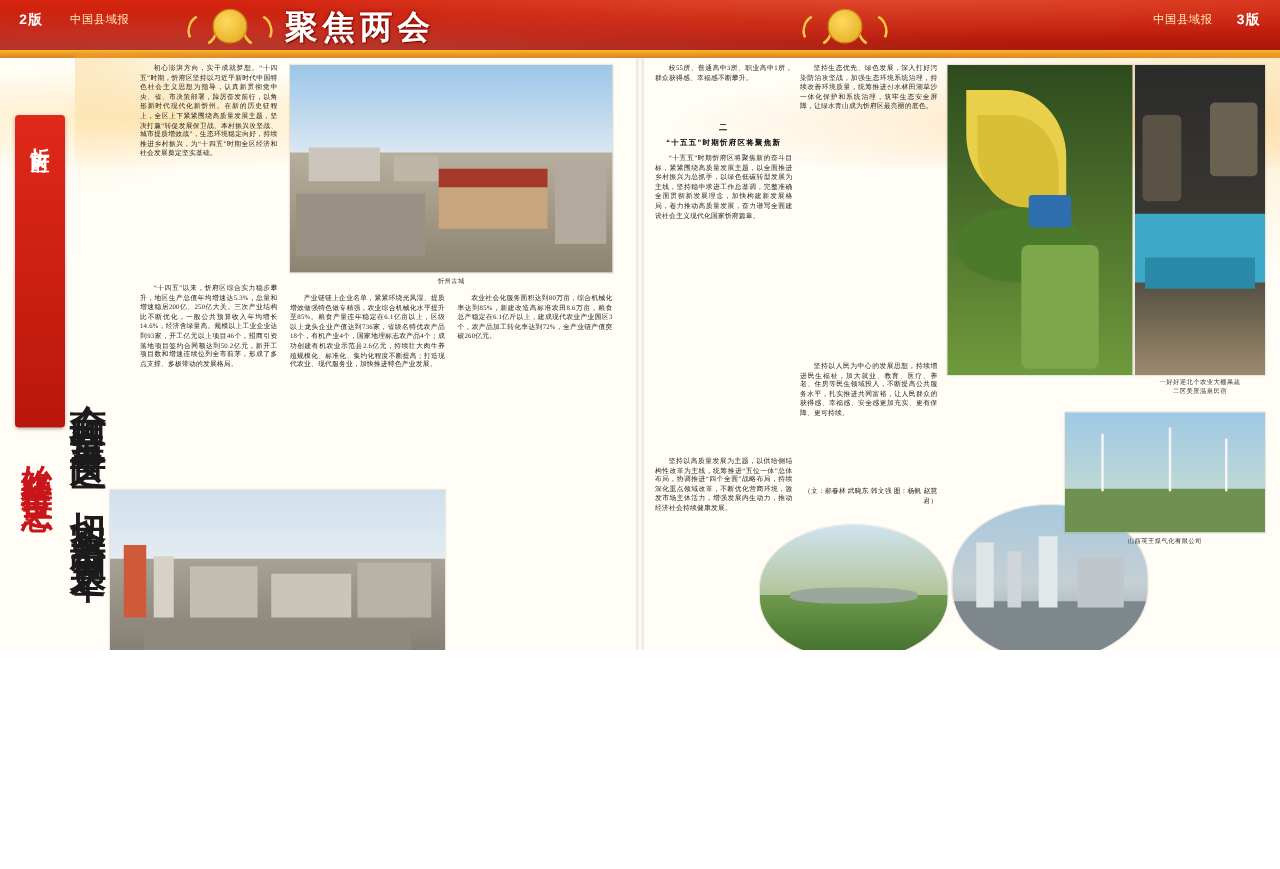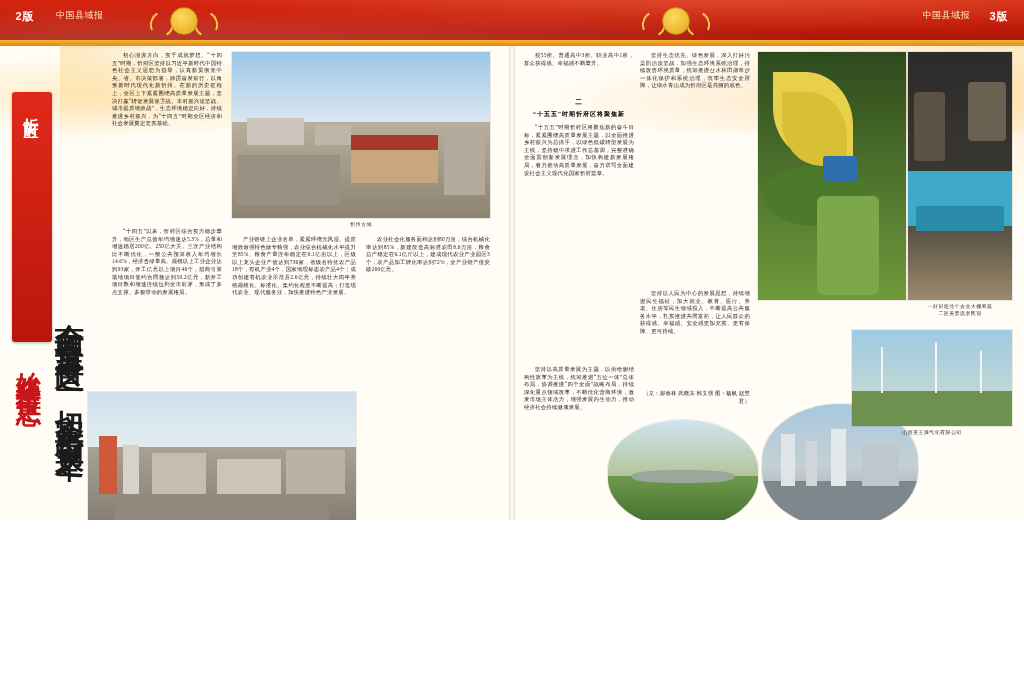--- a/index.html
+++ b/index.html
@@ -132,20 +132,21 @@
     <div class="wheat a"></div>
       <div class="wheat b"></div>
       <div class="circle"></div>
   </div>
   <div class="emblem r">
     <div class="wheat a"></div>
       <div class="wheat b"></div>
       <div class="circle"></div>
   </div>
 
+  <div class="mh-title l">聚焦两会</div>
 
   <div class="red-banner">
     <span>忻府区</span>
   </div>
   <div class="vtitle vtitle-main">始终坚持首位之志</div>
   <div class="vtitle vtitle-sub">全面打造首善之区 切实拿出首创之举</div>
 
   <div class="col" style="left:112px;top:52px;width:110px;height:170px;">
     <p>  初心澎湃方向，实干成就梦想。“十四五”时期，忻府区坚持以习近平新时代中国特色社会主义思想为指导，认真新贯彻党中央、省、市决策部署，踔厉奋发前行，以角形新时代现代化新忻州。在新的历史征程上，全区上下紧紧围绕高质量发展主题，坚决打赢“转促发展保卫战、本村振兴攻坚战、城市提质增效战”，生态环境稳定向好，持续推进乡村振兴，为“十四五”时期全区经济和社会发展奠定坚实基础。</p>
   </div>

